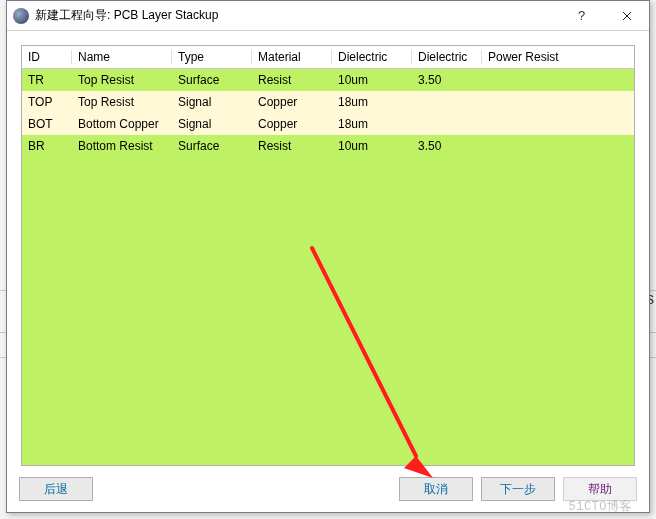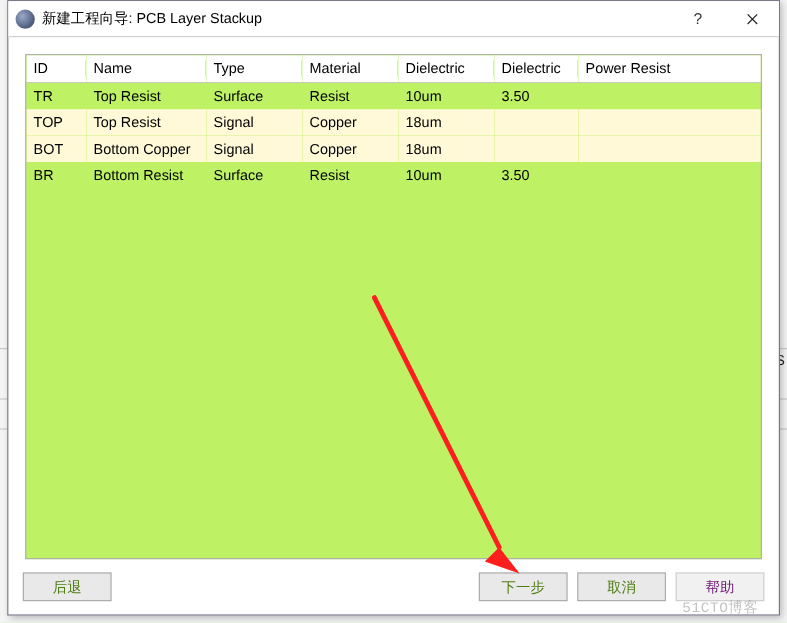--- a/index.html
+++ b/index.html
@@ -98,21 +98,21 @@
     display: flex; align-items: center;
     padding: 0 12px 6px 12px;
     gap: 8px;
   }
   .footer .gap { flex: 1; }
   .btn {
     min-width: 74px; height: 24px;
     background: #e9e9e9;
     border: 1px solid #adadad;
     font-size: 12px;
-    color: #4d7c0f;
+    color: #0369a1;
     cursor: default;
     padding: 0 10px;
   }
   .btn:disabled { color: #701a75; border-color:#cfcfcf; background:#f1f1f1; }
   
   .arrow-overlay {
     position: absolute;
     left: 0; top: 0;
     width: 656px; height: 519px;
     pointer-events: none;
@@ -213,22 +213,22 @@
               <td></td>
             </tr>
           </tbody>
       </table>
     </div>
   </div>
 
   <div class="footer">
     <button class="btn">后退</button>
     <span class="gap"></span>
+    <button class="btn">取消</button>
     <button class="btn">下一步</button>
-    <button class="btn">取消</button>
     <button class="btn" disabled="">帮助</button>
   </div>
 </div>
 
 <svg class="arrow-overlay" viewBox="0 0 656 519">
   <defs></defs>
   <line x1="312" y1="248" x2="416" y2="456" stroke="#ff1e1e" stroke-width="4" stroke-linecap="round"></line>
   <polygon points="416,456 433,478 404,468" fill="#ff1e1e"></polygon>
 </svg>
 

